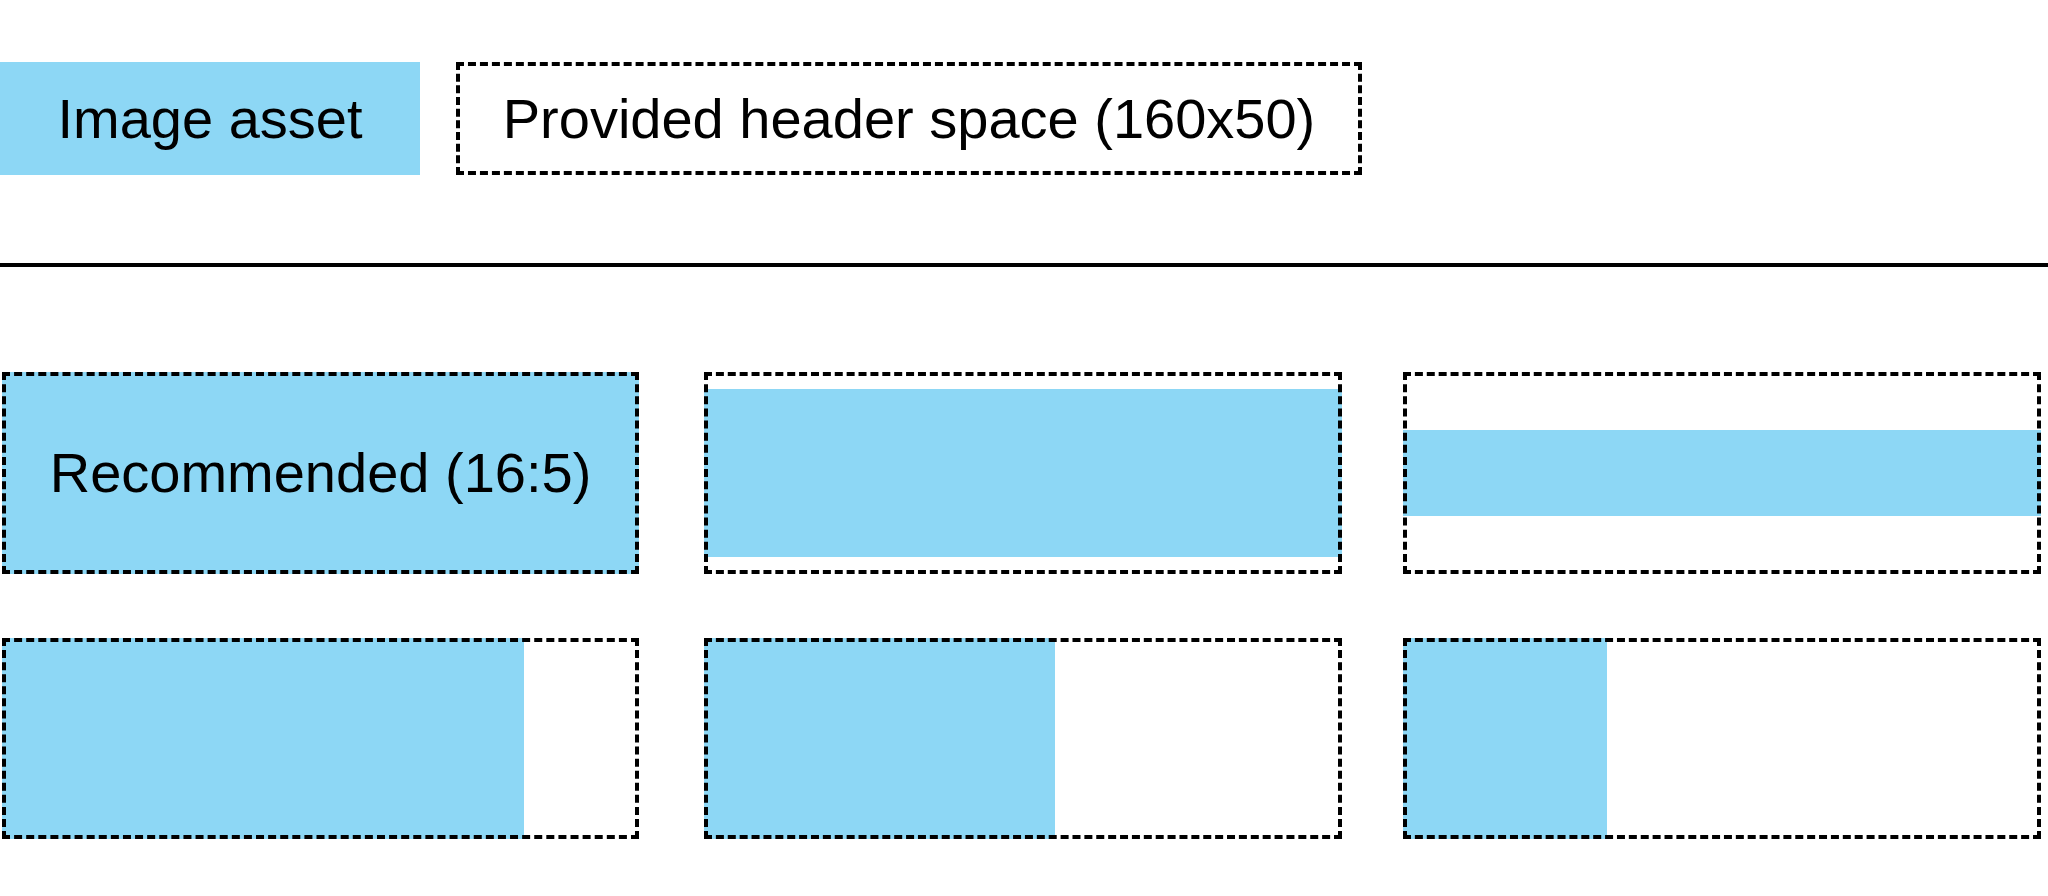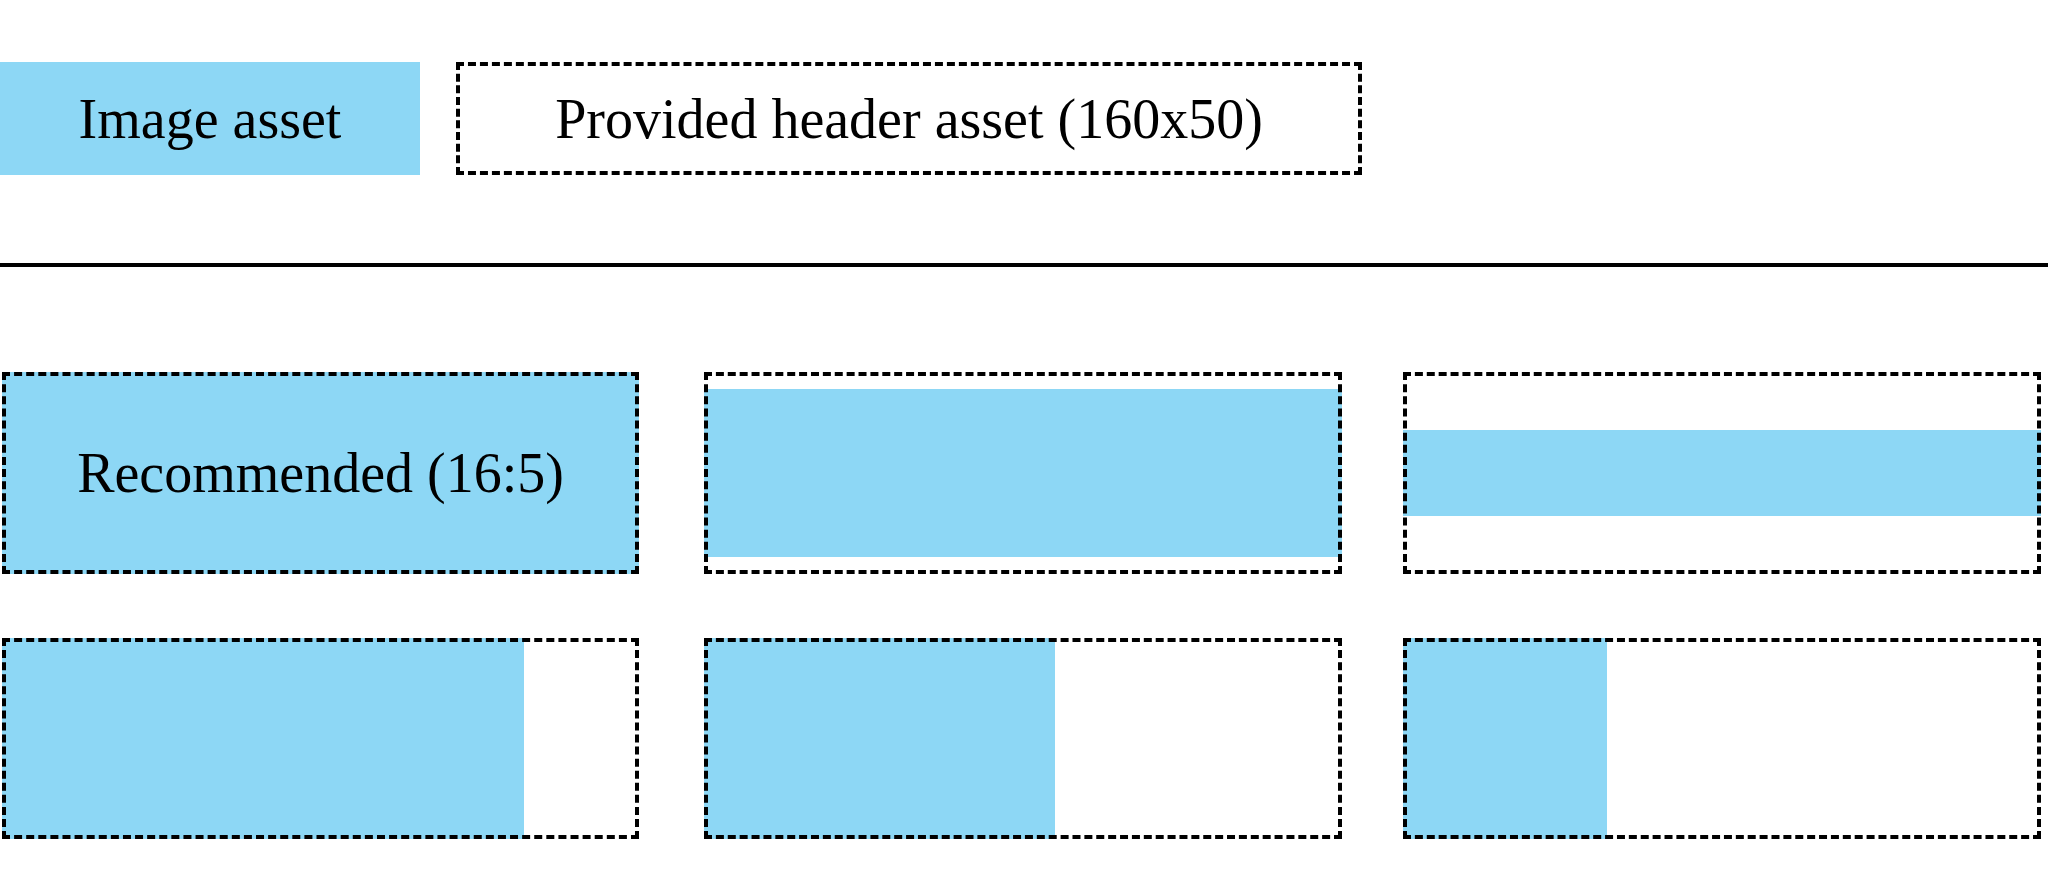--- a/index.html
+++ b/index.html
@@ -1,18 +1,18 @@
 <!DOCTYPE html>
 <html><head>
 <meta charset="utf-8">
 <style>
   html,body{margin:0;padding:0;background:#ffffff;}
   #canvas{
     position:relative;width:2048px;height:896px;background:#ffffff;overflow:hidden;
-    font-family:Liberation Serif, serif;color:#000;
+    font-family:Liberation Sans, sans-serif;color:#000;
   }
   .txt{font-size:56px;font-weight:400;line-height:1;white-space:nowrap;}
   
   .legend-swatch{
     position:absolute;left:0;top:62px;width:420px;height:113px;
     display:flex;align-items:center;justify-content:center;
   }
   .legend-dashed{
     position:absolute;left:456px;top:62px;width:906px;height:113px;
     box-sizing:border-box;border:4px dashed #000;background:#fff;
@@ -40,21 +40,21 @@
 </head>
 <body>
 
 <div id="canvas">
 
   <div class="legend-swatch" style="background: rgb(141, 215, 245);">
     <span class="txt">Image asset</span>
   </div>
 
   <div class="legend-dashed">
-    <span class="txt">Provided header asset (160x50)</span>
+    <span class="txt">Provided header space (160x50)</span>
   </div>
 
   <div class="divider"></div>
 
   <div class="ex-box" id="box-r1c1">
     <div class="asset-fill" style="background: rgb(141, 215, 245); width: 100%; height: 100%; left: 0px; top: 0px;"></div>
     <div class="ex-border"></div>
     <div class="ex-label txt">Recommended (16:5)</div>
   </div>
 

